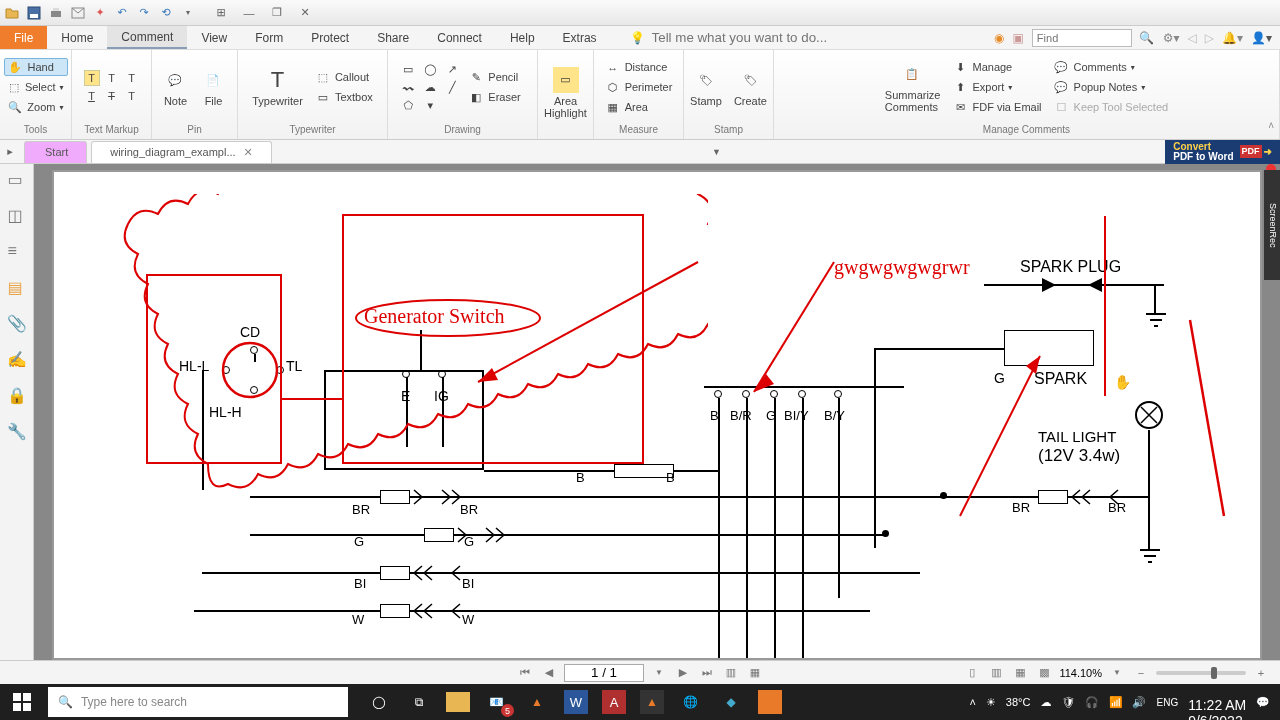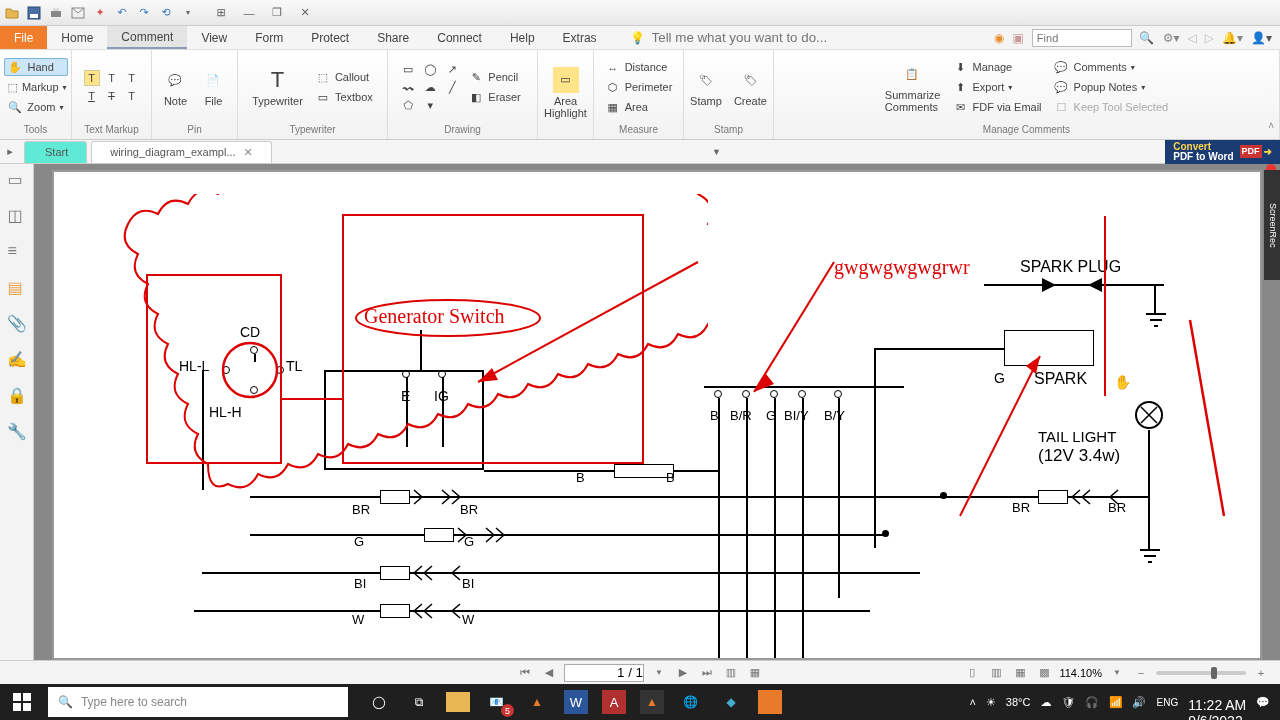--- a/index.html
+++ b/index.html
@@ -31,36 +31,36 @@
 .rbtn-sm { display:flex; align-items:center; gap:4px; padding:1px 4px; cursor:pointer; white-space:nowrap; }
 .rcol { display:flex; flex-direction:column; gap:2px; }
 .ricon { width:16px; height:16px; display:inline-flex; align-items:center; justify-content:center; }
 .ricon-lg { width:26px; height:26px; }
 .hand-active { background:#cde6f7; border:1px solid #7ab5e0; border-radius:2px; padding:0 3px; }
 .collapse-ribbon { position:absolute; right:6px; top:120px; color:#888; cursor:pointer; font-size:10px; }
 
 
 .tabstrip { height:24px; background:#f5f5f5; display:flex; align-items:center; border-bottom:1px solid #ccc; font-size:11px; }
 .doctab { height:22px; border:1px solid #ccc; border-bottom:none; background:#fff; padding:0 18px; display:flex; align-items:center; gap:8px; margin-left:4px; border-radius:3px 3px 0 0; color:#555; }
-.doctab.inactive { background:#5eead4;padding-left:20px; }
+.doctab.inactive { background:#f0abfc;padding-left:20px; }
 .doctab .close { color:#888; cursor:pointer; }
 .convert-ad { margin-left:auto; height:24px; background:#1a3c73; color:#fff; font-size:10px; font-weight:bold; padding:0 8px; display:flex; align-items:center; line-height:1; }
 .convert-ad .y { color:#ffd24a; }
 
 
 .main { display:flex; height:500px; background:#aaa; }
 .side { width:34px; background:#f3f3f3; border-right:1px solid #ccc; display:flex; flex-direction:column; align-items:center; padding-top:6px; gap:18px; }
 .side .sicon { width:18px; height:18px; color:#777; cursor:pointer; }
 .canvas-wrap { flex:1; background:#888; display:flex; justify-content:center; padding:6px; overflow:hidden; position:relative; }
 .page { width:1210px; height:490px; background:#fff; border:2px solid #999; position:relative; overflow:hidden; }
 
 
 .navbar { position:absolute; bottom:36px; left:0; right:0; height:24px; background:#f4f4f4; border-top:1px solid #ccc; display:flex; align-items:center; justify-content:center; font-size:11px; gap:6px; }
 .navbar .navbtn { width:18px; height:18px; color:#777; cursor:pointer; display:flex; align-items:center; justify-content:center; }
-.navbar .pagebox { width:80px; height:18px; border:1px solid #aaa; text-align:right; background:#fff; }
+.navbar .pagebox { width:80px; height:18px; border:1px solid #aaa; text-align:center; background:#fff; }
 .navbar .zoomgrp { position:absolute; right:10px; display:flex; align-items:center; gap:6px; }
 .zoomslider { width:90px; height:4px; background:#ccc; position:relative; border-radius:2px; }
 .zoomslider .thumb { position:absolute; top:-4px; left:55px; width:6px; height:12px; background:#666; border-radius:2px; }
 
 
 .taskbar { position:absolute; bottom:0; left:0; right:0; height:36px; background:#1f1f1f; display:flex; align-items:center; color:#fff; font-size:12px; }
 .taskbar .start { width:44px; height:36px; display:flex; align-items:center; justify-content:center; }
 .taskbar .search { flex:0 0 300px; height:30px; background:#fff; color:#888; display:flex; align-items:center; padding:0 10px; gap:8px; margin:0 4px; }
 .taskbar .ticons { display:flex; align-items:center; gap:14px; padding:0 14px; }
 .taskbar .ticon { width:26px; height:26px; display:flex; align-items:center; justify-content:center; }
@@ -157,21 +157,21 @@
 <div class="ribbon">
   <div class="rgroup" style="width:72px">
     <div class="body">
         <div class="rcol" style="width:64px">
       <div class="rbtn-sm hand-active">
             <span class="ricon">✋</span>
             <span>Hand</span>
           </div>
       <div class="rbtn-sm">
             <span class="ricon">⬚</span>
-            <span>Markup</span>
+            <span>Select</span>
             <span style="font-size:8px">▾</span>
           </div>
       <div class="rbtn-sm">
             <span class="ricon">🔍</span>
             <span>Zoom</span>
             <span style="font-size:8px">▾</span>
           </div>
     </div>
       </div>
     <div class="label">Tools</div>

